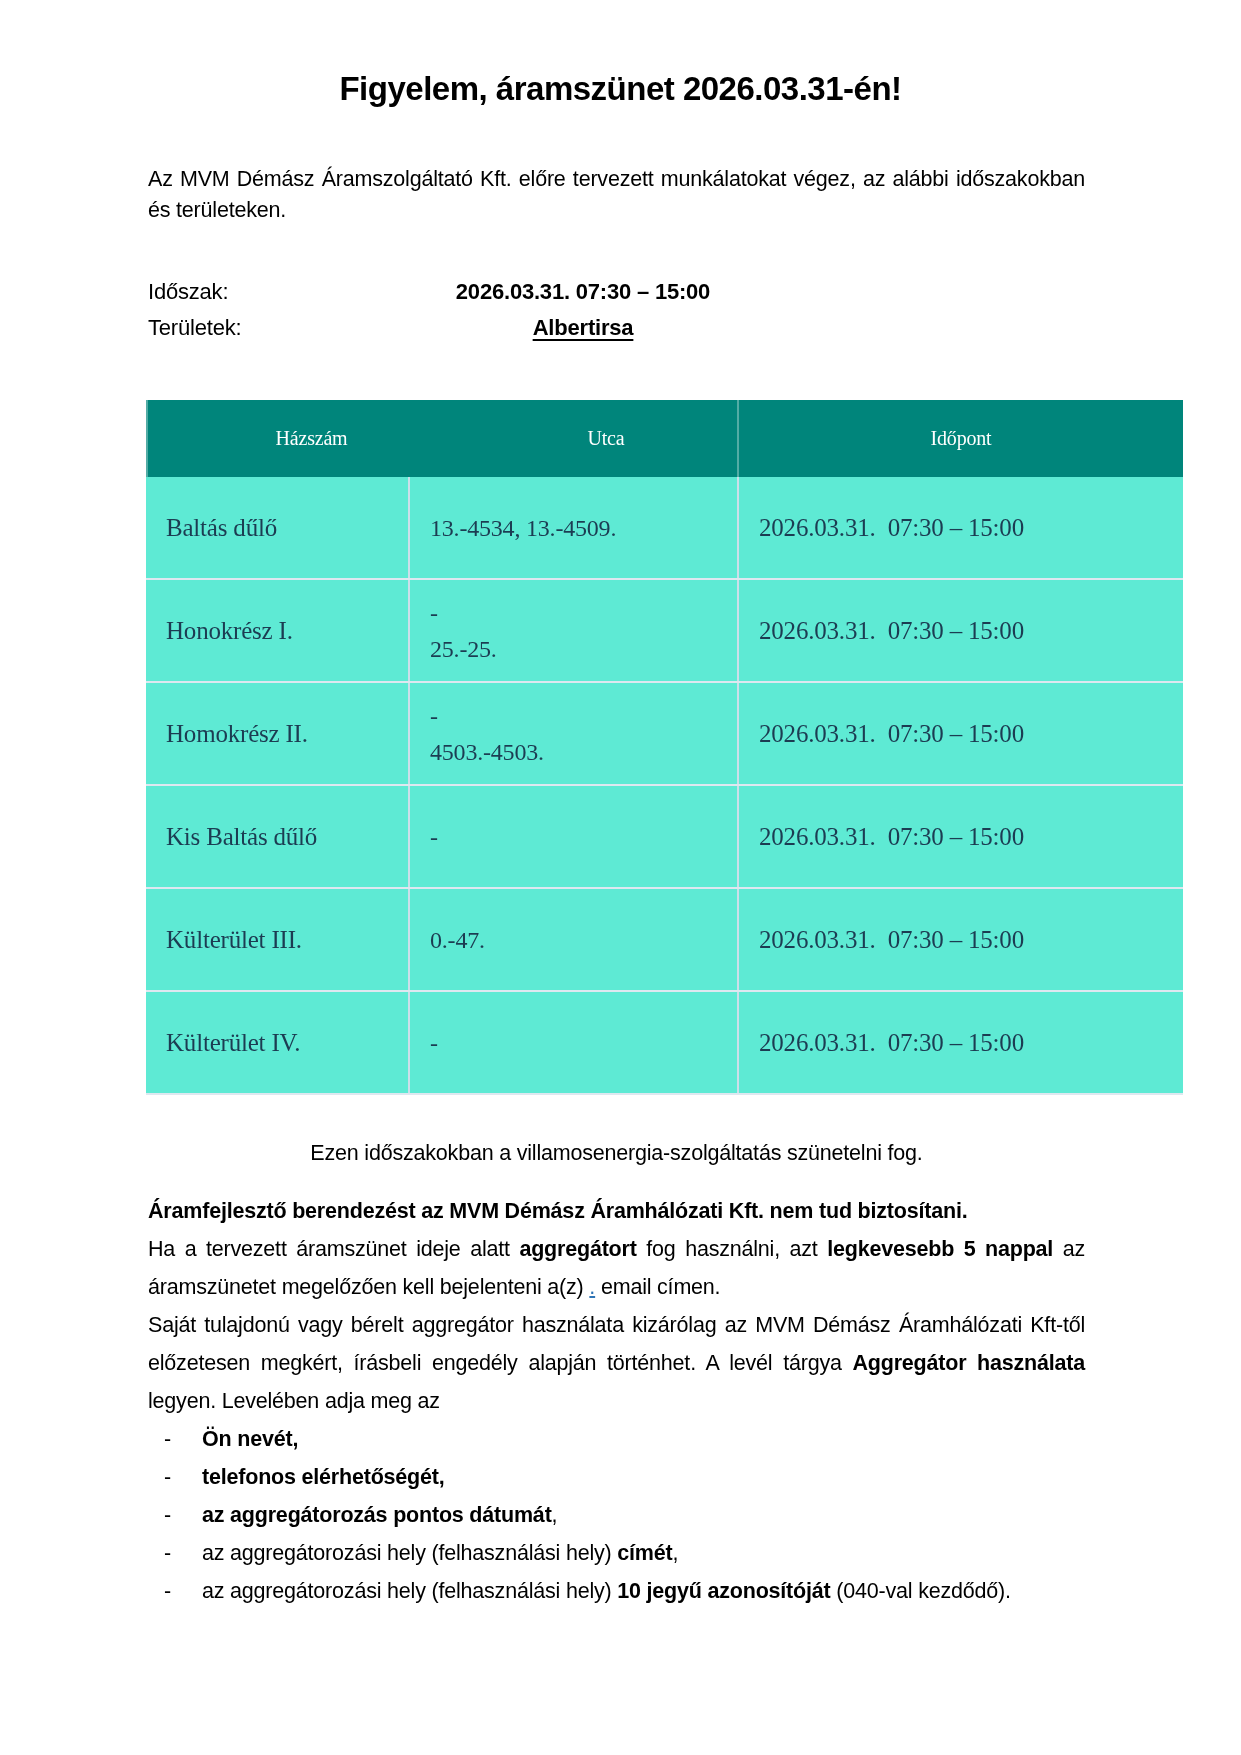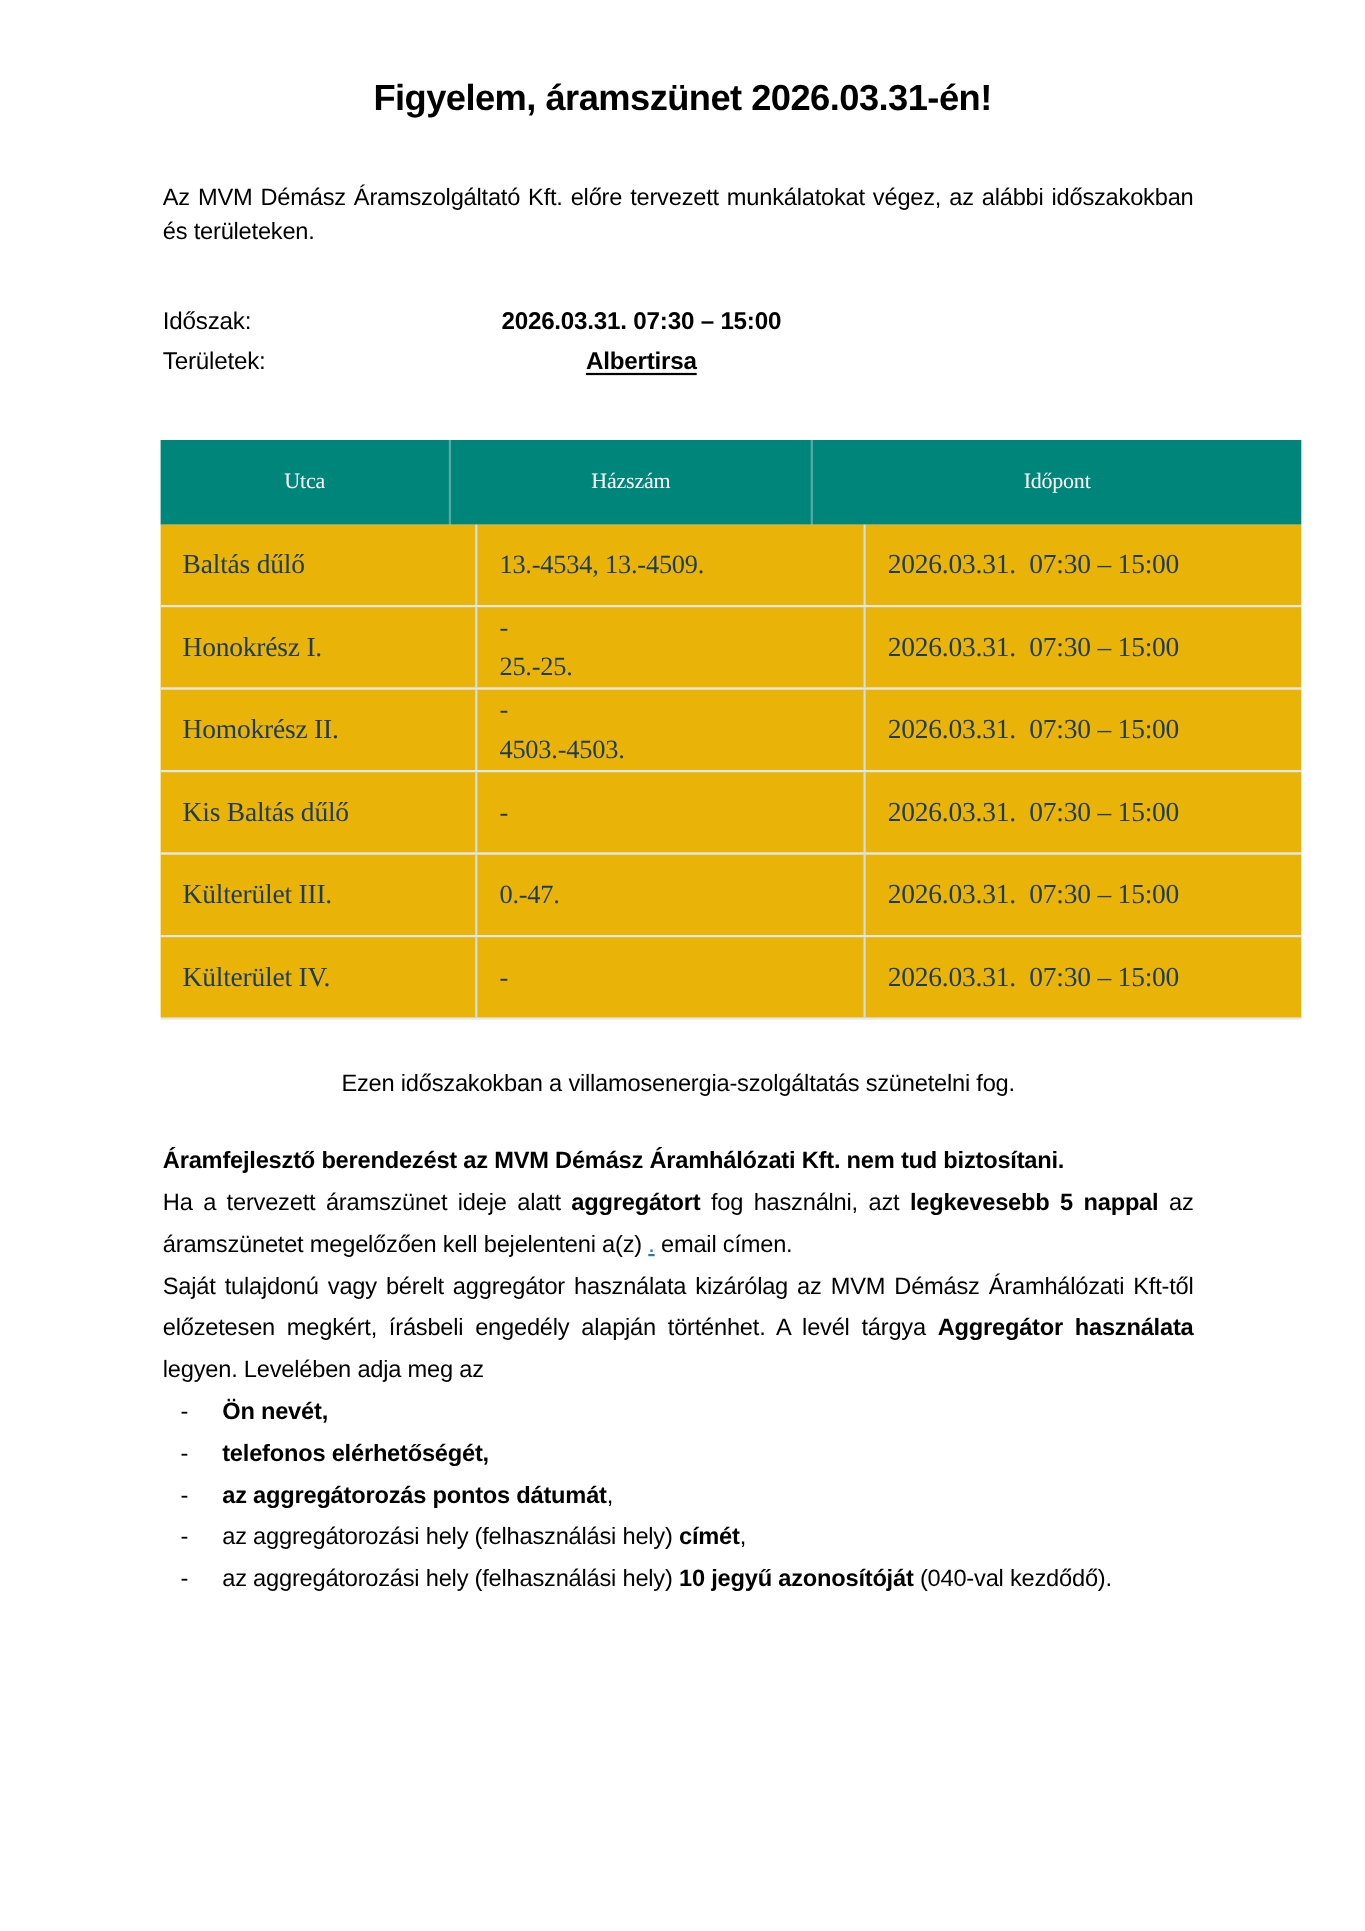--- a/index.html
+++ b/index.html
@@ -41,41 +41,41 @@
     color:#ffffff;
     font-family:"Liberation Serif", serif;
     font-size:20px;
     box-sizing:border-box;
   }
   .col1 { width:262px; flex:none; }
   .col2 { width:329px; flex:none; }
   .col3 { flex:1; }
   .th.col2, .th.col3 { border-left:2px solid rgba(255,255,255,0.32); }
   .tbody { border-bottom:2px solid #DEE8F0; }
-  .tr { display:flex; background:#eab308; height:73px;gap:24px; }
+  .tr { display:flex; background:#5eead4; height:101px; }
   .tr + .tr { border-top:2px solid #DEE8F0; }
   .td {
     box-sizing:border-box;
     display:flex; flex-direction:column; justify-content:center;
     padding-left:20px; padding-right:8px;
     font-family:"Liberation Serif", serif;
     color:#1C3C52;
   }
   .td.col2, .td.col3 { border-left:2px solid #CCDFEA; }
   .td.street { font-size:25px; }
   .td.numbers { font-size:24px; line-height:36px; }
   .td.time { font-size:25px; white-space:pre; }
 
   
   .notice {
     margin:46px 156px 0 148px;
     text-align:center;
     font-size:21.5px;
   }
-  .body-block { margin:38px 156px 0 148px; font-size:21.5px; line-height:38px; }
+  .body-block { margin:26px 156px 0 148px; font-size:21.5px; line-height:38px; }
   .para { margin:0; text-align:justify; }
   .para.allbold { font-weight:bold; }
   .b { font-weight:bold; }
   .link { color:#2E74B5; text-decoration:underline; }
   .list { margin-top:0; }
   .li { display:flex; padding-left:16px; }
   .dash { width:38px; flex:none; }
   .li-text { flex:1; text-align:justify; }
 </style>
 </head>
@@ -93,22 +93,22 @@
       <span class="info-value-wrap bold">2026.03.31. 07:30 – 15:00</span>
     </div>
     <div class="info-row">
       <span class="info-label">Területek:</span>
       <span class="info-value-wrap"><span class="bold underline">Albertirsa</span></span>
     </div>
   </div>
 
   <div class="outage-table">
     <div class="thead">
+      <div class="th col2">Házszám</div>
       <div class="th col1">Utca</div>
-      <div class="th col2">Házszám</div>
       <div class="th col3">Időpont</div>
     </div>
     <div class="tbody">
     <div class="tr">
       <div class="td col1 street">Baltás dűlő</div>
       <div class="td col2 numbers">
         <div>13.-4534, 13.-4509.</div>
       </div>
       <div class="td col3 time">2026.03.31.  07:30 – 15:00</div>
     </div>

